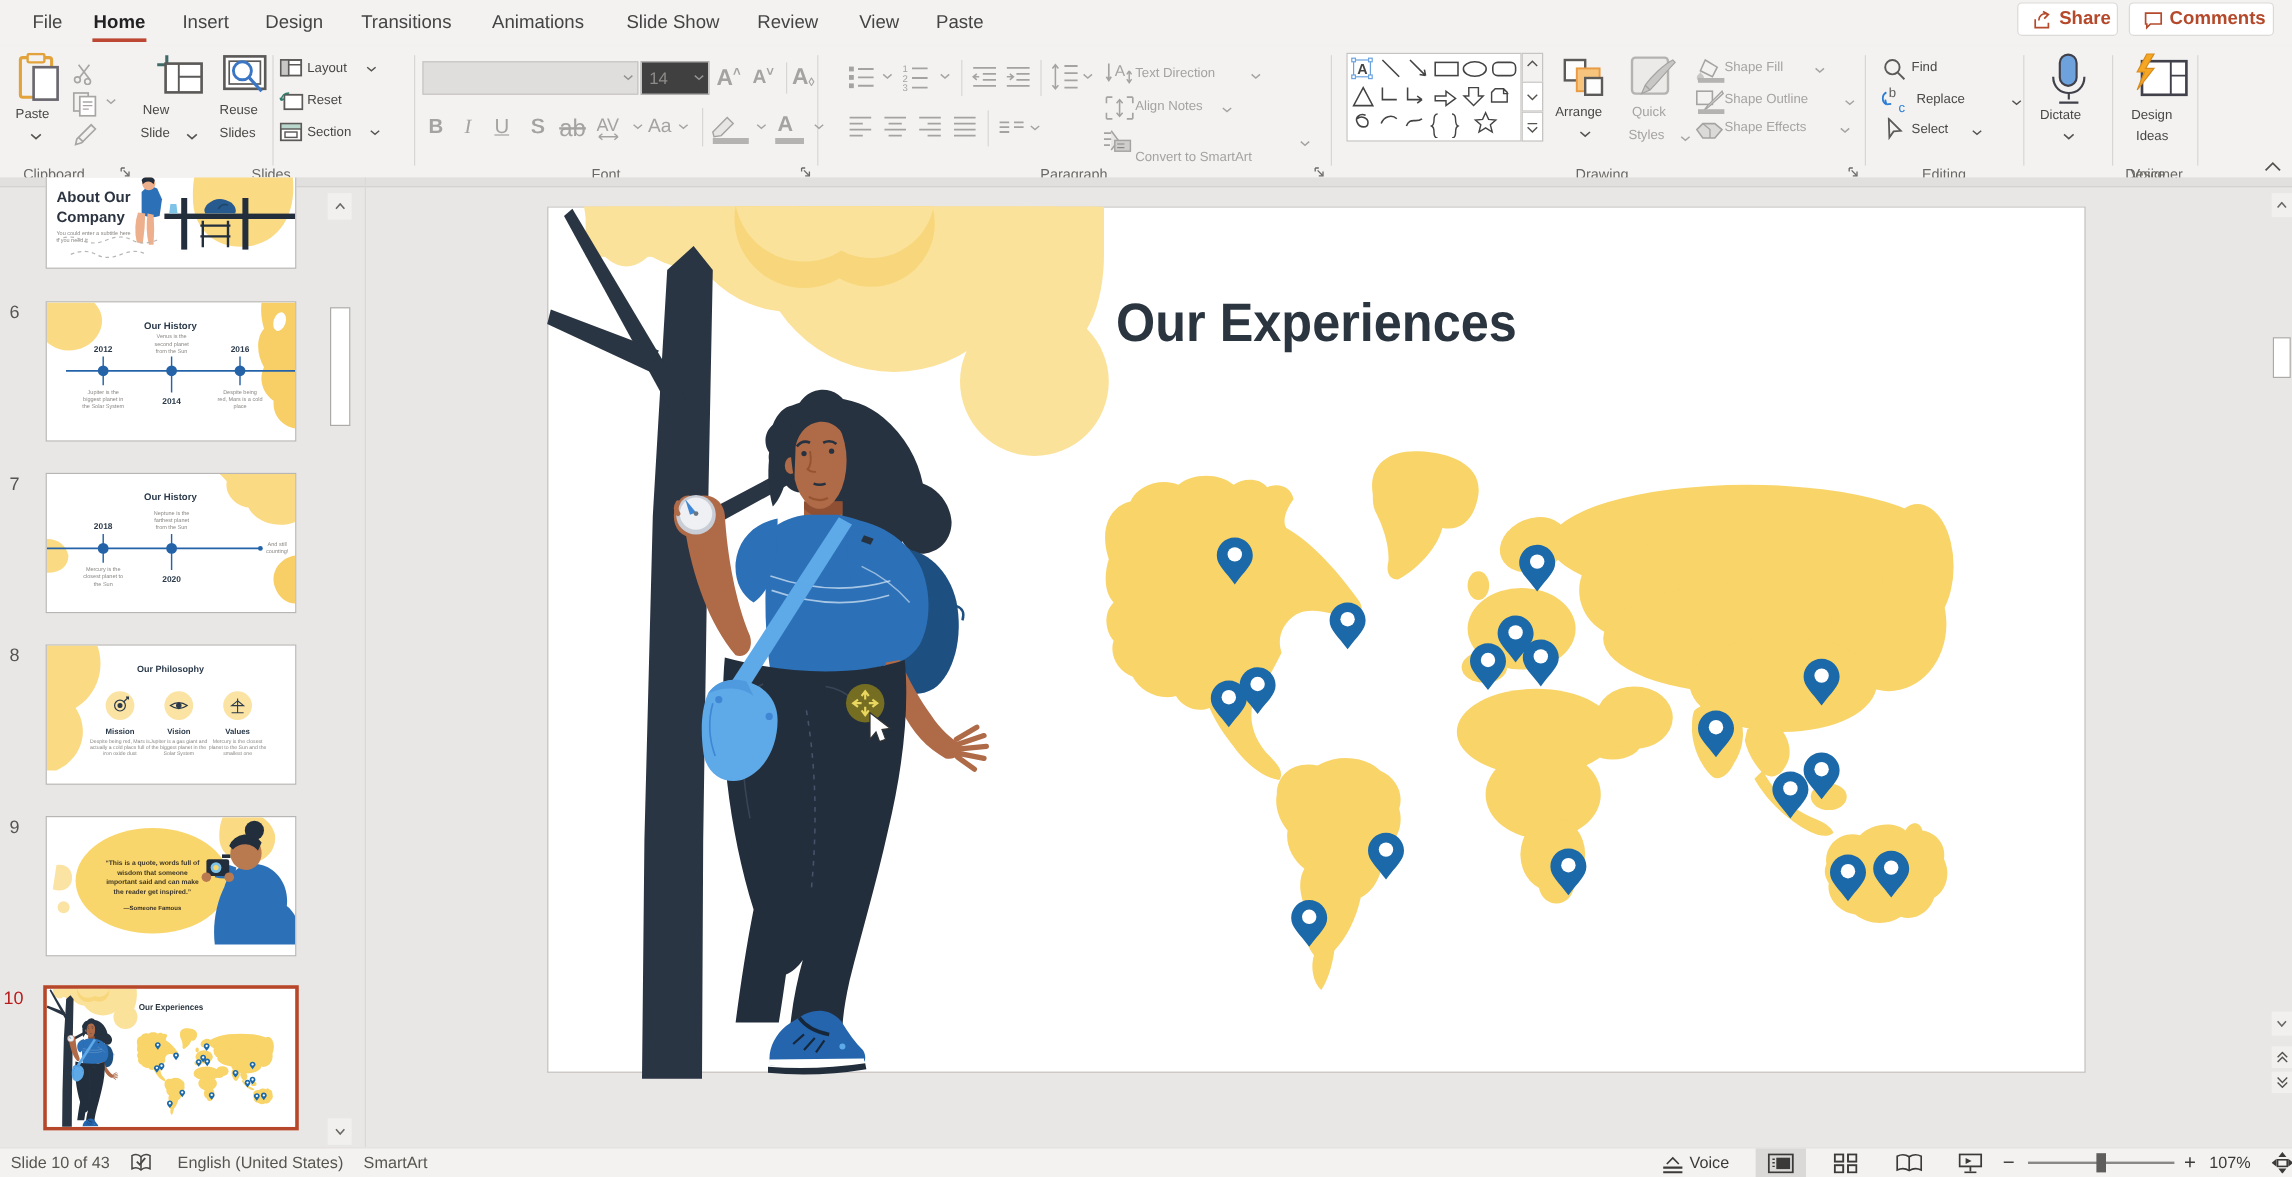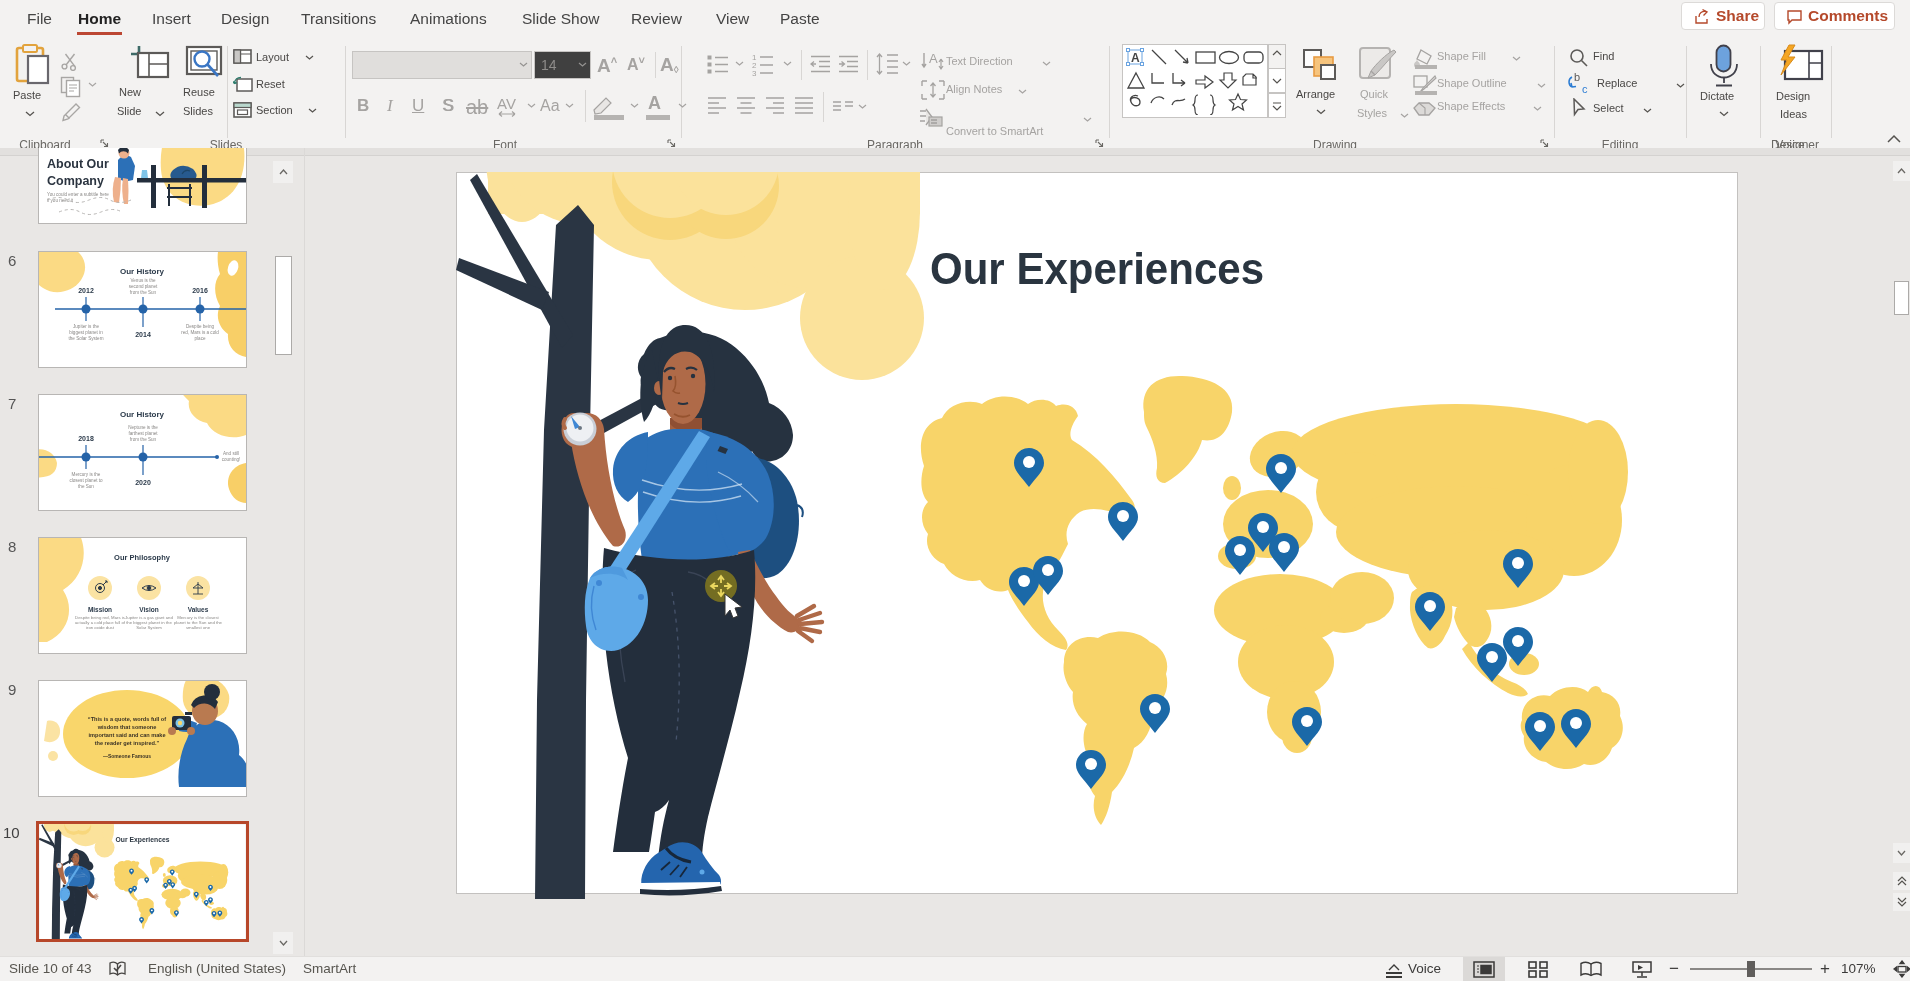--- a/index.html
+++ b/index.html
@@ -430,21 +430,21 @@
       <path d="M2 8 L8 2 l6 6"></path>
     </svg>
 </div>
 
 <div id="work">
   <div id="sidebar">
     <span class="tnum" style="top:104px">6</span>
     <span class="tnum" style="top:247px">7</span>
     <span class="tnum" style="top:390px">8</span>
     <span class="tnum" style="top:533px">9</span>
-    <span class="tnum" style="top:676px;color:#404040;left:3px">10</span>
+    <span class="tnum" style="top:676px;color:#b91c1c;left:3px">10</span>
 
     <div class="thumb" style="top:-41px">
       <svg width="207" height="115" viewBox="0 0 207 115">
         <path d="M150,2 C180,-2 202,14 205,40 C208,68 196,92 170,97 C144,101 124,86 122,62 C120,36 128,10 150,2 Z" fill="#fbda84"></path>
         <text x="8" y="60" font-size="12.5" font-weight="bold" fill="#2b3440">About Our</text>
         <text x="8" y="77" font-size="12.5" font-weight="bold" fill="#2b3440">Company</text>
         <text x="8" y="88" font-size="4.6" fill="#8a8886">You could enter a subtitle here</text>
         <text x="8" y="94" font-size="4.6" fill="#8a8886">if you need it</text>
         <rect x="98" y="70" width="109" height="4.5" fill="#232e3c"></rect>
         <rect x="112" y="57" width="5" height="43" fill="#232e3c"></rect>

